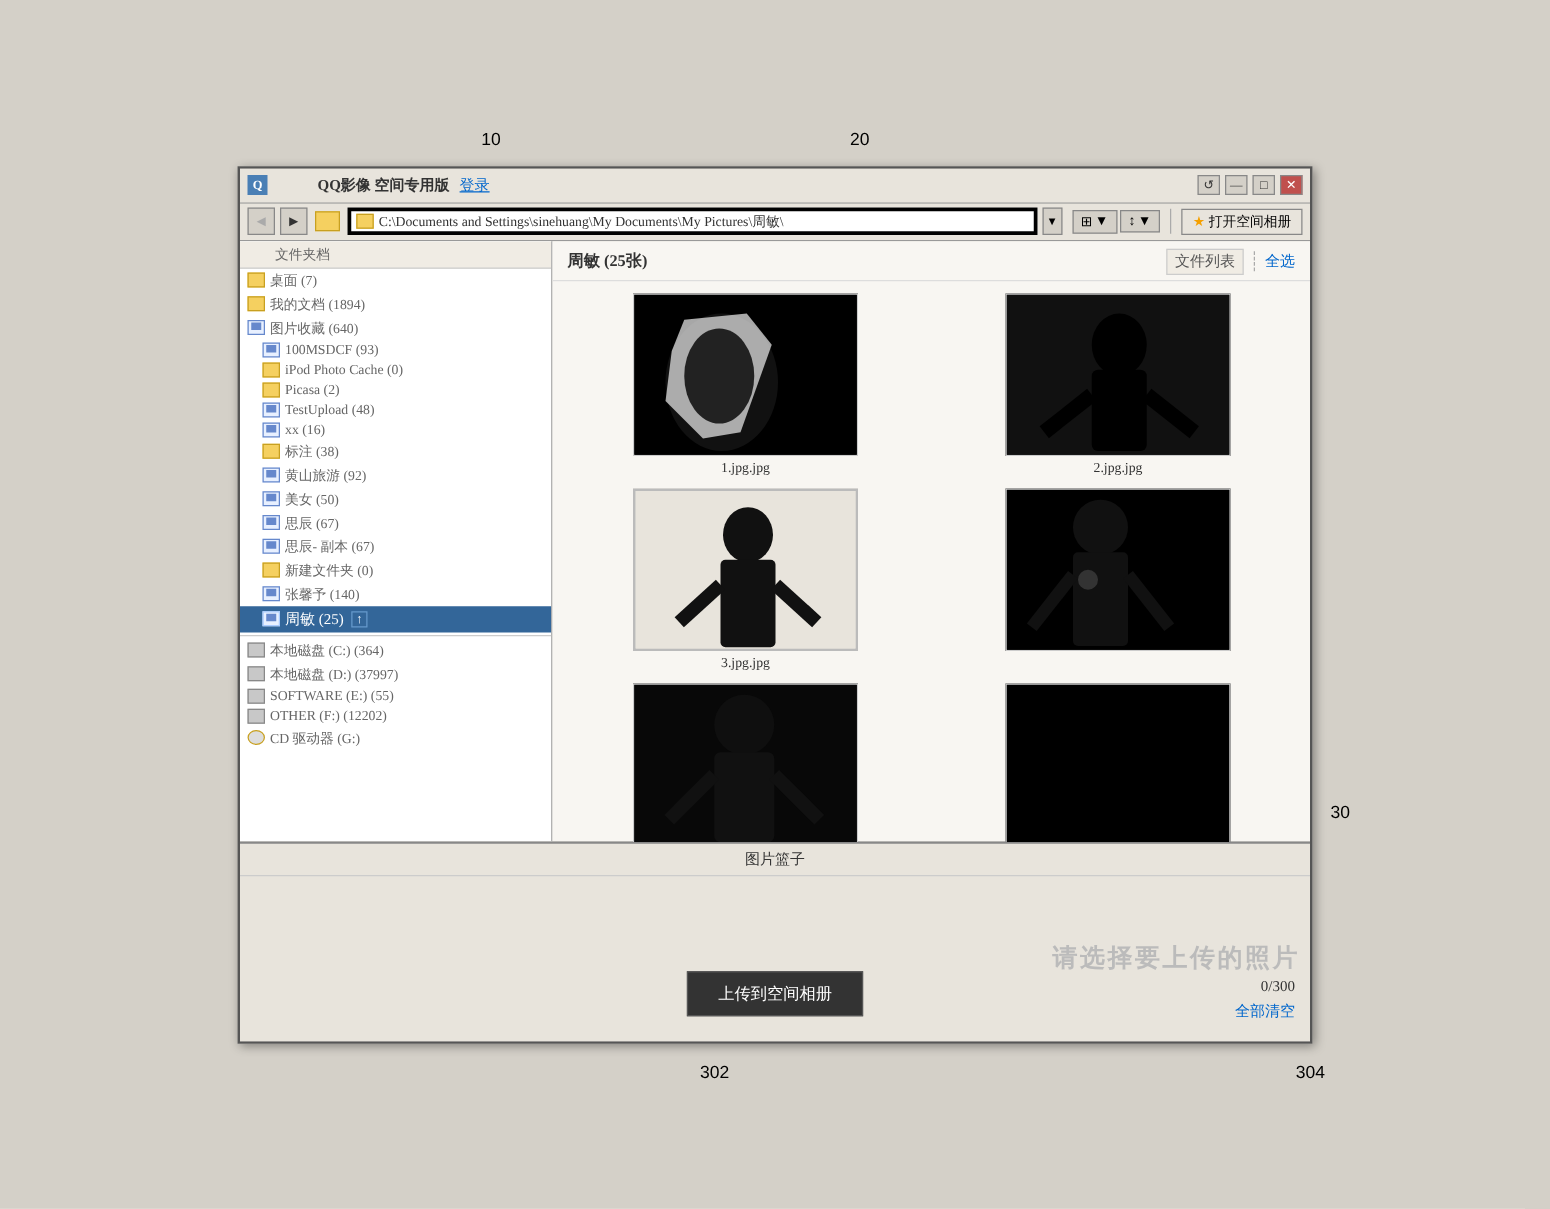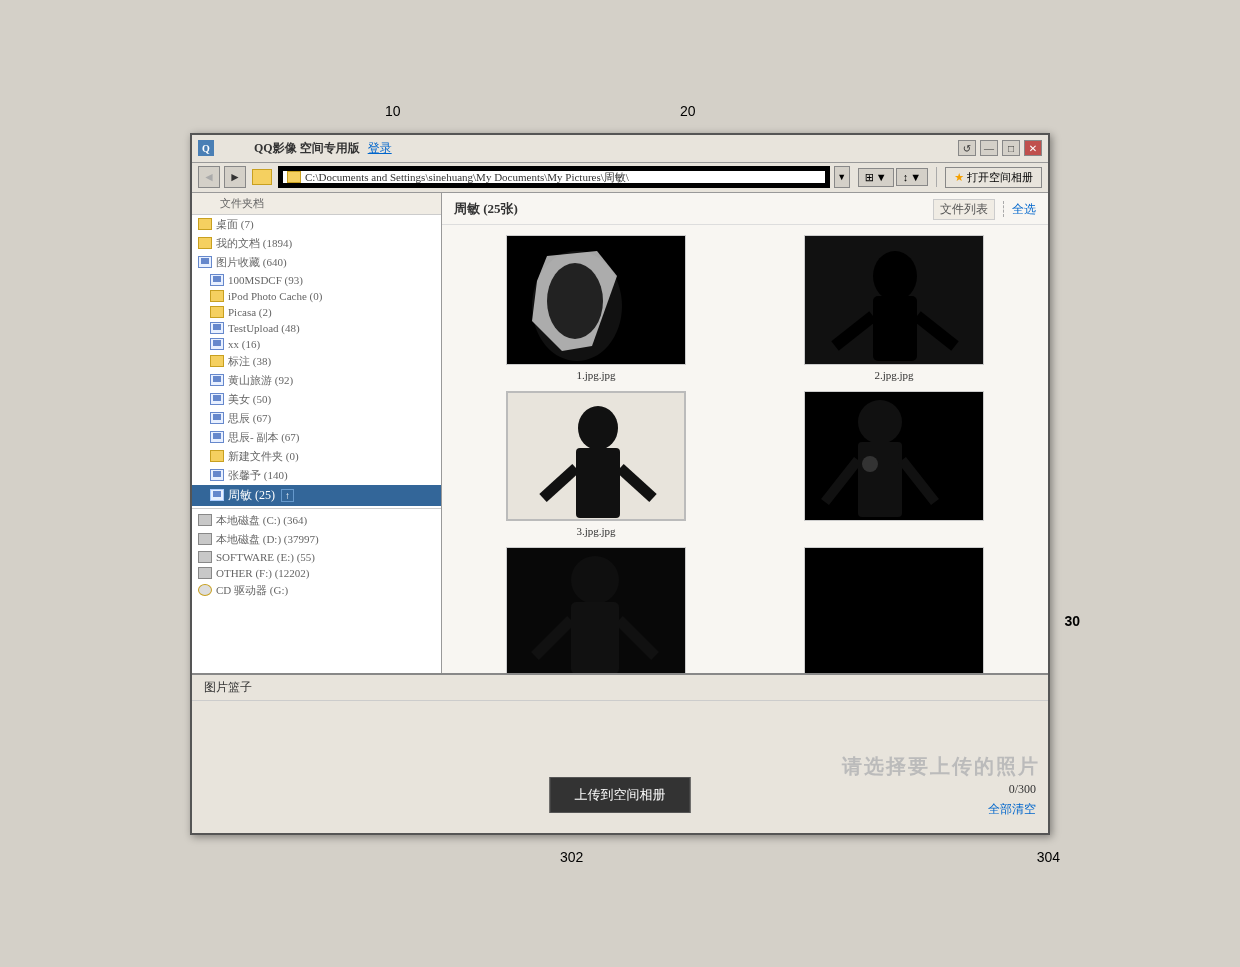--- a/index.html
+++ b/index.html
@@ -17,21 +17,21 @@
       position: relative;
       width: 860px;
     }
     .diagram-label {
       position: absolute;
       font-size: 14px;
       font-family: Arial, sans-serif;
     }
     .label-10 { top: -30px; left: 195px; }
     .label-20 { top: -30px; left: 490px; }
-    .label-30 { right: -30px; top: 480px; font-weight: bold; }
+    .label-30 { right: -30px; top: 508px; }
     .label-302 { bottom: -30px; left: 370px; }
     .label-304 { bottom: -30px; right: -10px; }
 
     .window {
       width: 860px;
       border: 2px solid #555;
       background: #f0ece4;
       box-shadow: 2px 2px 8px rgba(0,0,0,0.4);
     }
     
@@ -113,21 +113,21 @@
     .folder-icon-small {
       width: 20px;
       height: 16px;
       background: #f5d060;
       border: 1px solid #c8a020;
       margin: 0 2px;
     }
     .address-bar {
       flex: 1;
       height: 22px;
-      border: 5px solid #000000;
+      border: 3px solid #000000;
       background: white;
       padding: 2px 4px;
       font-size: 11px;
       display: flex;
       align-items: center;
       gap: 4px;
     }
     .address-folder-icon {
       width: 14px;
       height: 12px;
@@ -339,21 +339,21 @@
     
     .bottom-panel {
       border-top: 2px solid #888;
       background: #e8e4dc;
       height: 160px;
       display: flex;
       flex-direction: column;
     }
     .bottom-header {
       display: flex;
-      justify-content: flex-start;
+      justify-content: center;
       padding: 4px 12px;
       border-bottom: 1px solid #ccc;
     }
     .basket-label {
       font-size: 12px;
       color: #333;
     }
     .bottom-content {
       flex: 1;
       display: flex;

